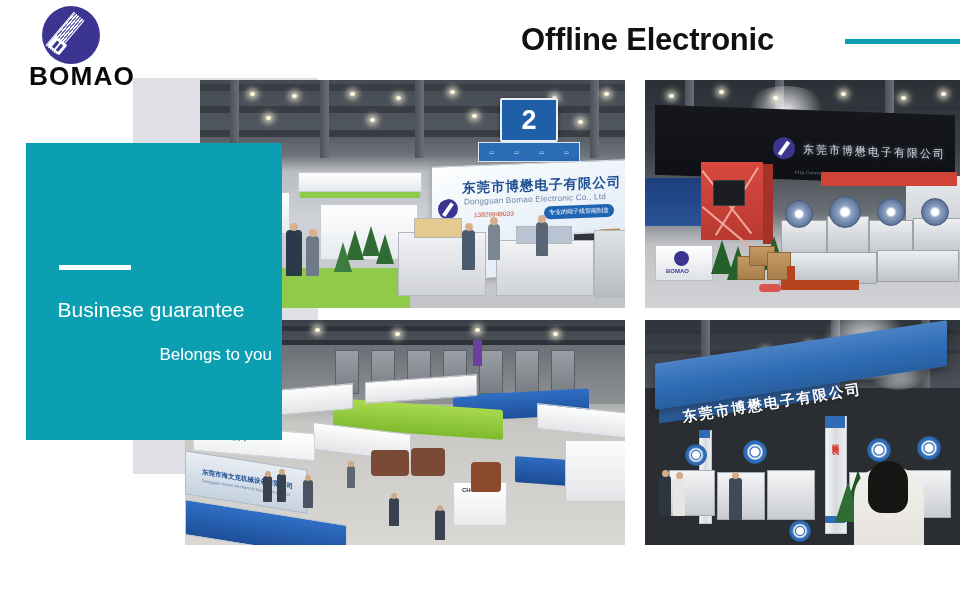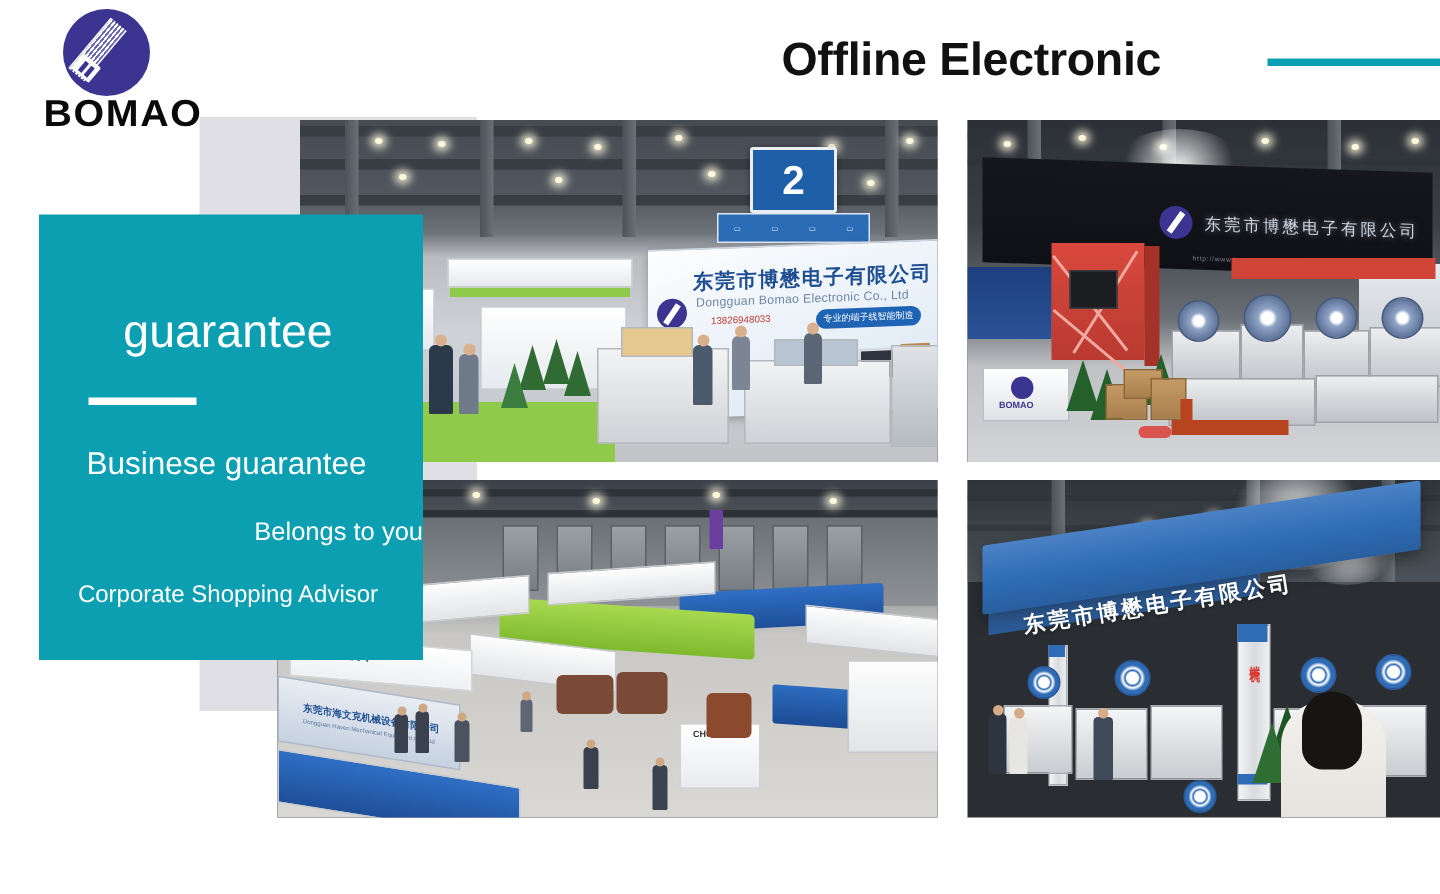--- a/index.html
+++ b/index.html
@@ -510,21 +510,21 @@
     position: absolute; left: 33px; top: 122px;
     width: 72px; height: 5px; background: #ffffff;
   }
   .callout-l3 {
     position: absolute; left: 0; top: 155px; width: 100%;
     text-align: center; padding-right: 6px; box-sizing: border-box;
     font-size: 21px; color: #ffffff; font-weight: normal;
   }
   .callout-l4 {
     position: absolute; left: 0; top: 202px; width: 100%;
-    text-align: right; box-sizing: border-box;
+    text-align: right; padding-right: 10px; box-sizing: border-box;
     font-size: 17px; color: #ffffff;
   }
   .callout-l5 {
     position: absolute; left: 0; top: 245px; width: 100%;
     text-align: center; padding-right: 4px; box-sizing: border-box;
     font-size: 16px; color: #ffffff;
   }
 </style>
 </head>
 <body>
@@ -784,18 +784,16 @@
 
   <div class="br-plant" style="left:200px; top:150px;"></div>
   <div class="br-plant" style="left:216px; top:158px;"></div>
   <div class="br-plant" style="left:190px; top:162px; border-bottom-color:#2e6e33;"></div>
 
   <div class="br-woman"></div>
   <div class="br-woman-hair"></div>
 </div>
 
 <div class="callout">
-  <div class="callout-l2">guarantee</div>
   <div class="callout-rule"></div>
   <div class="callout-l3">Businese guarantee</div>
   <div class="callout-l4">Belongs to you</div>
-  <div class="callout-l5">Corporate Shopping Advisor</div>
 </div>
 
 </body></html>

